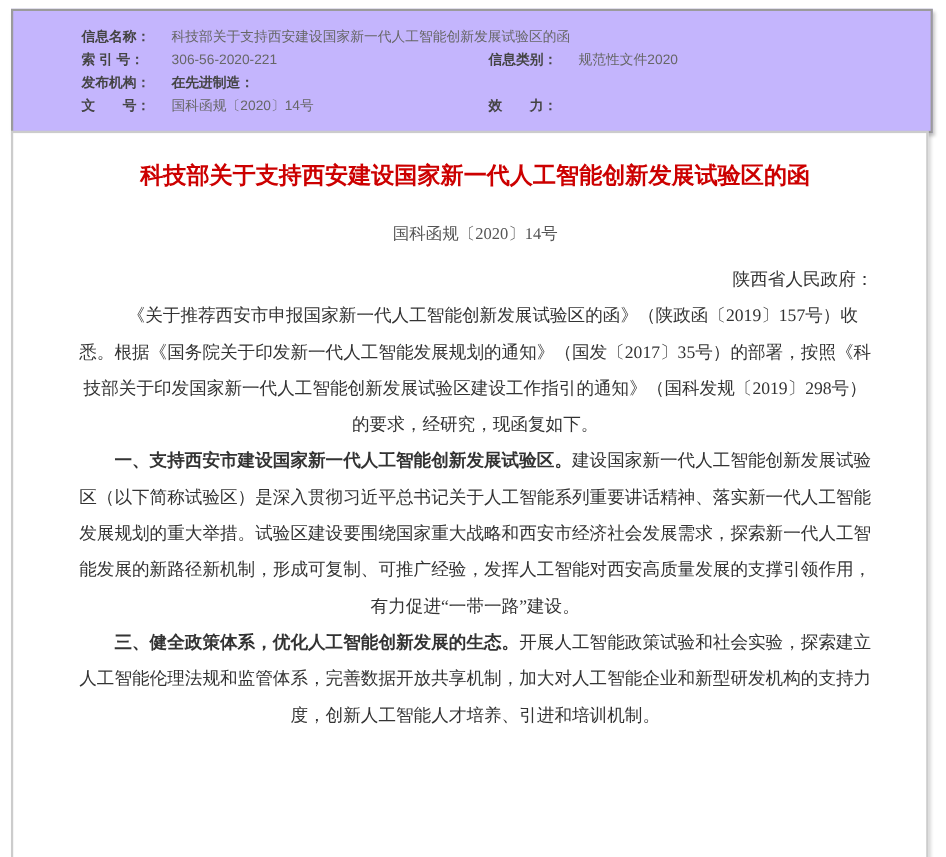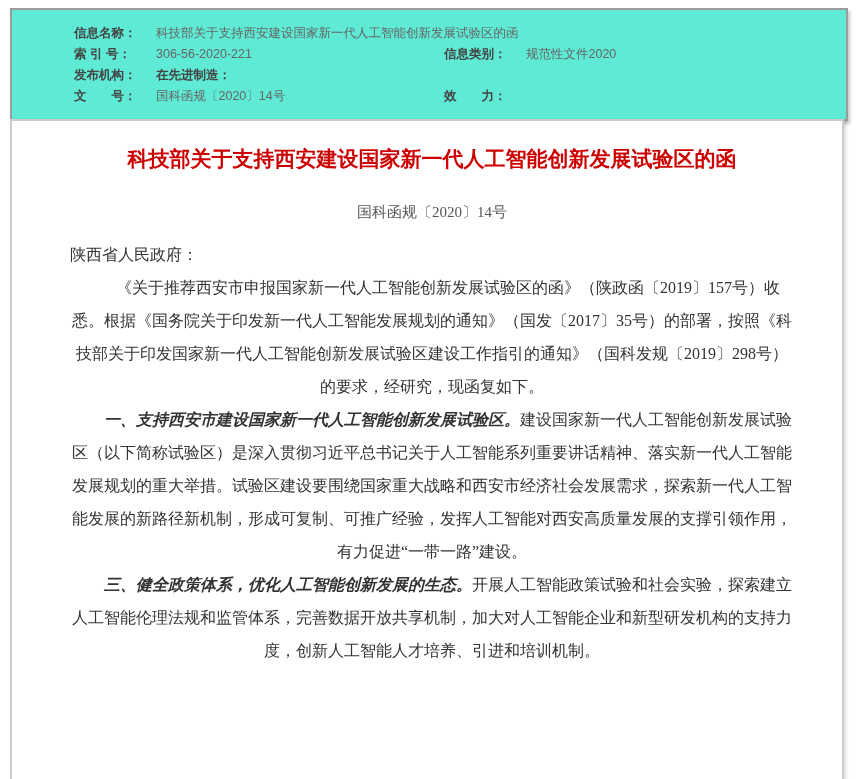--- a/index.html
+++ b/index.html
@@ -16,21 +16,21 @@
     height: 779px;
     position: relative;
   }
   
   .meta-box {
     position: absolute;
     left: 10px;
     top: 8px;
     width: 834px;
     height: 96px;
-    background: #5eead4;
+    background: #c4b5fd;
     border: 2px solid #9b9b9b;
     box-shadow: 2px 3px 3px rgba(0,0,0,0.22);
     padding-top: 13px;
     box-sizing: content-box;
   }
   .meta-row {
     display: grid;
     grid-template-columns: 82px 288px 82px 1fr;
     margin-left: 62px;
     line-height: 21px;
@@ -74,23 +74,23 @@
     margin-bottom: 16px;
     font-family: "Liberation Serif", serif;
   }
   .doc-body {
     font-family: "Liberation Serif", serif;
     font-size: 16px;
     line-height: 33px;
     color: #333333;
   }
   .doc-body p { margin: 0; }
-  .salutation { text-indent: 0; }
+  .salutation { text-indent: 0; text-align: right; }
   .para { text-indent: 2em; text-align: center; }
-  .para .lead { font-weight: bold; font-style: italic; }
+  .para .lead { font-weight: bold; }
 </style>
 </head>
 <body>
 
 <div class="page">
 
   <div class="meta-box">
     <div class="meta-row">
       <span class="meta-label">信息名称：</span>
       <span class="meta-value span-rest">科技部关于支持西安建设国家新一代人工智能创新发展试验区的函</span>

